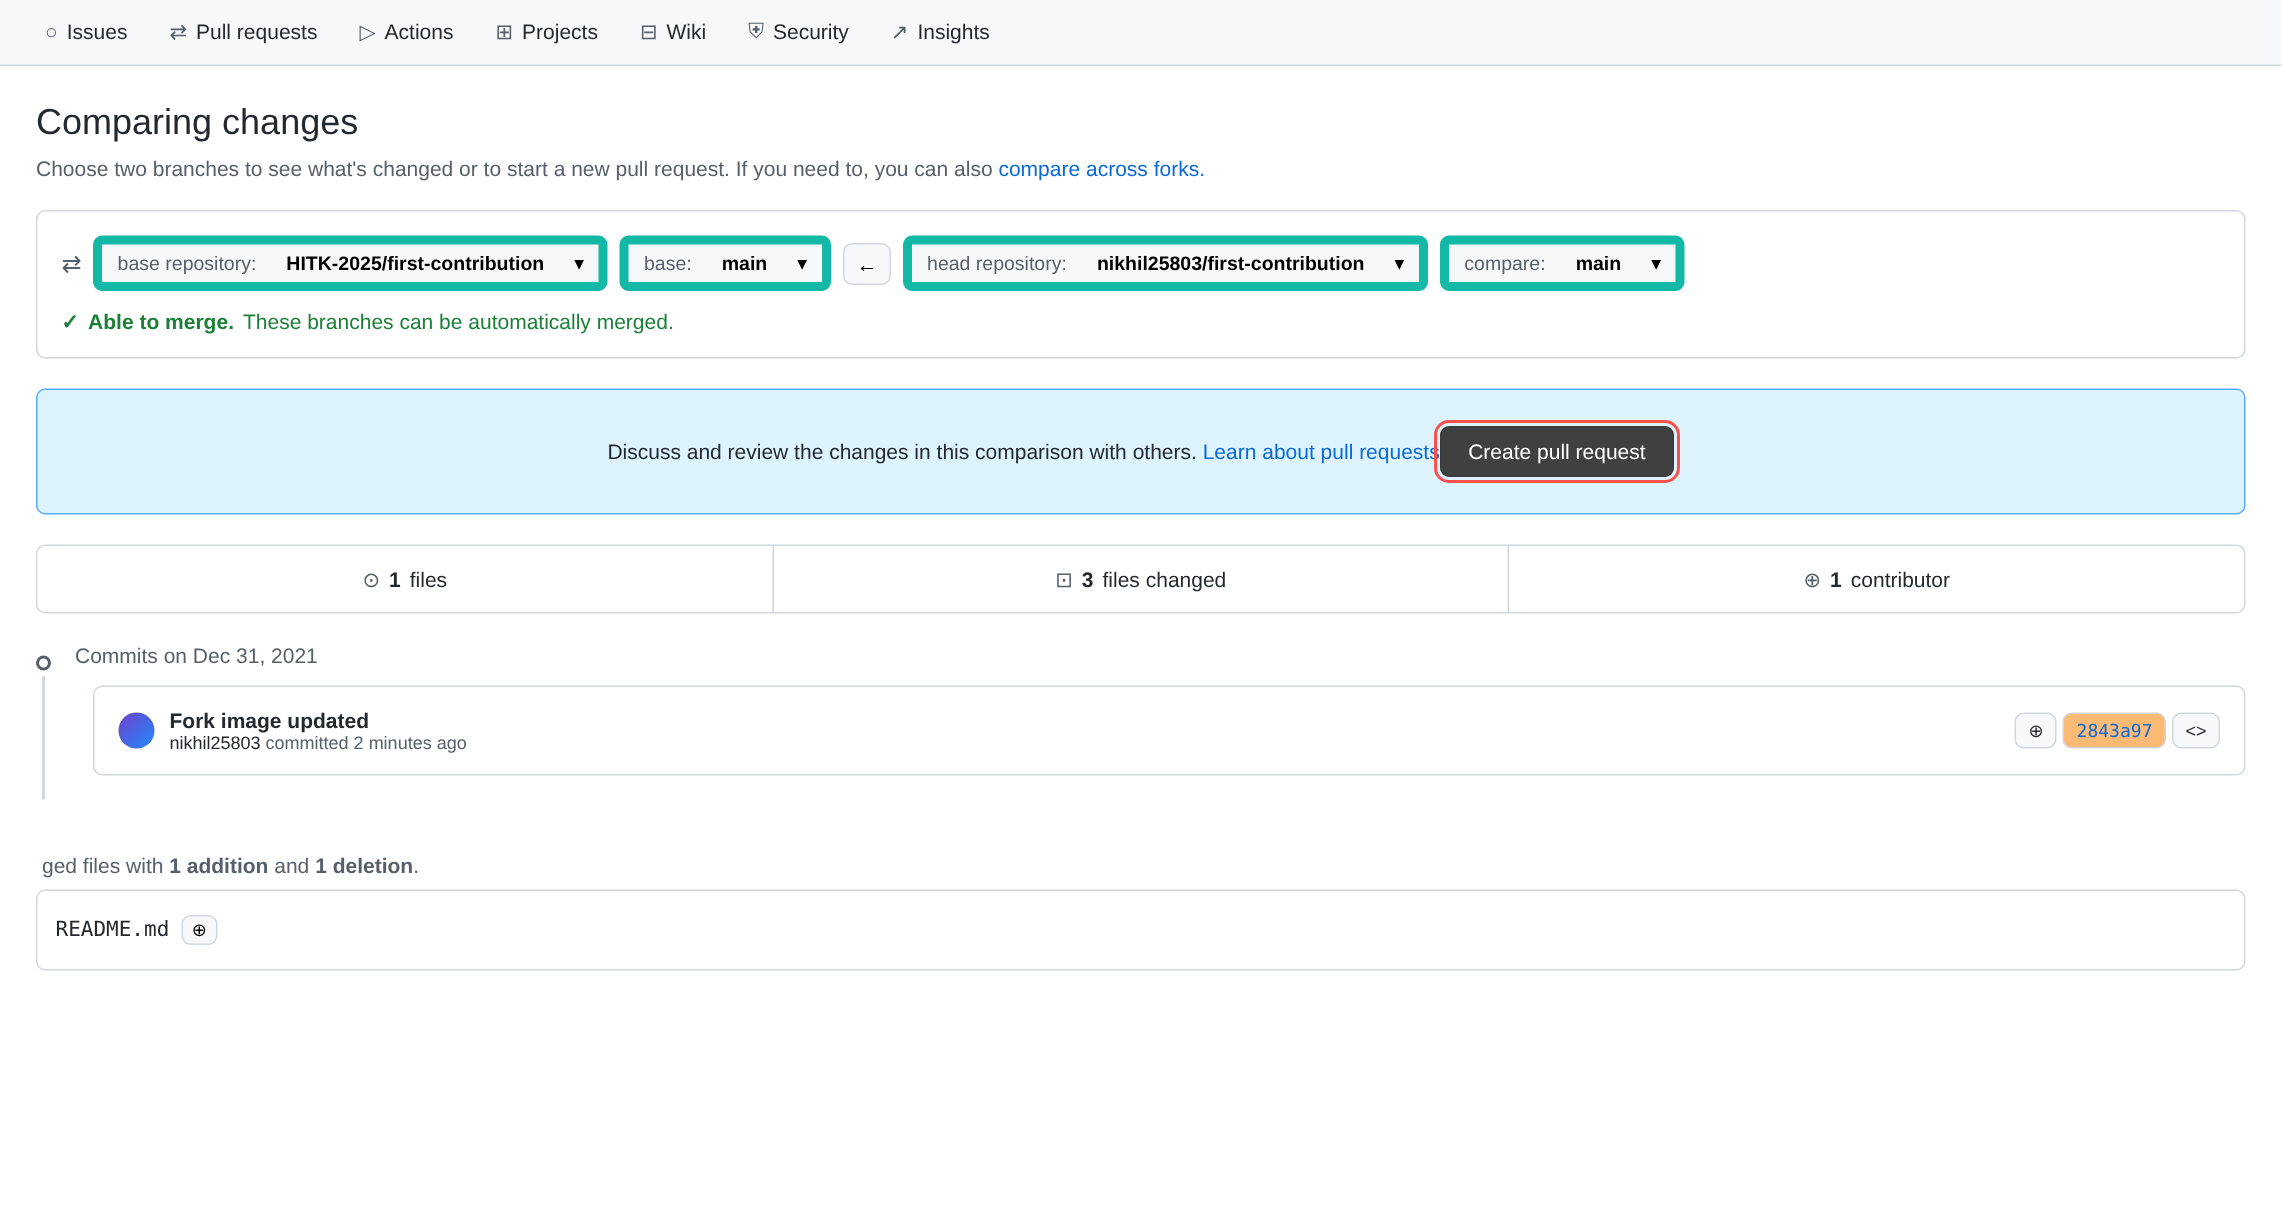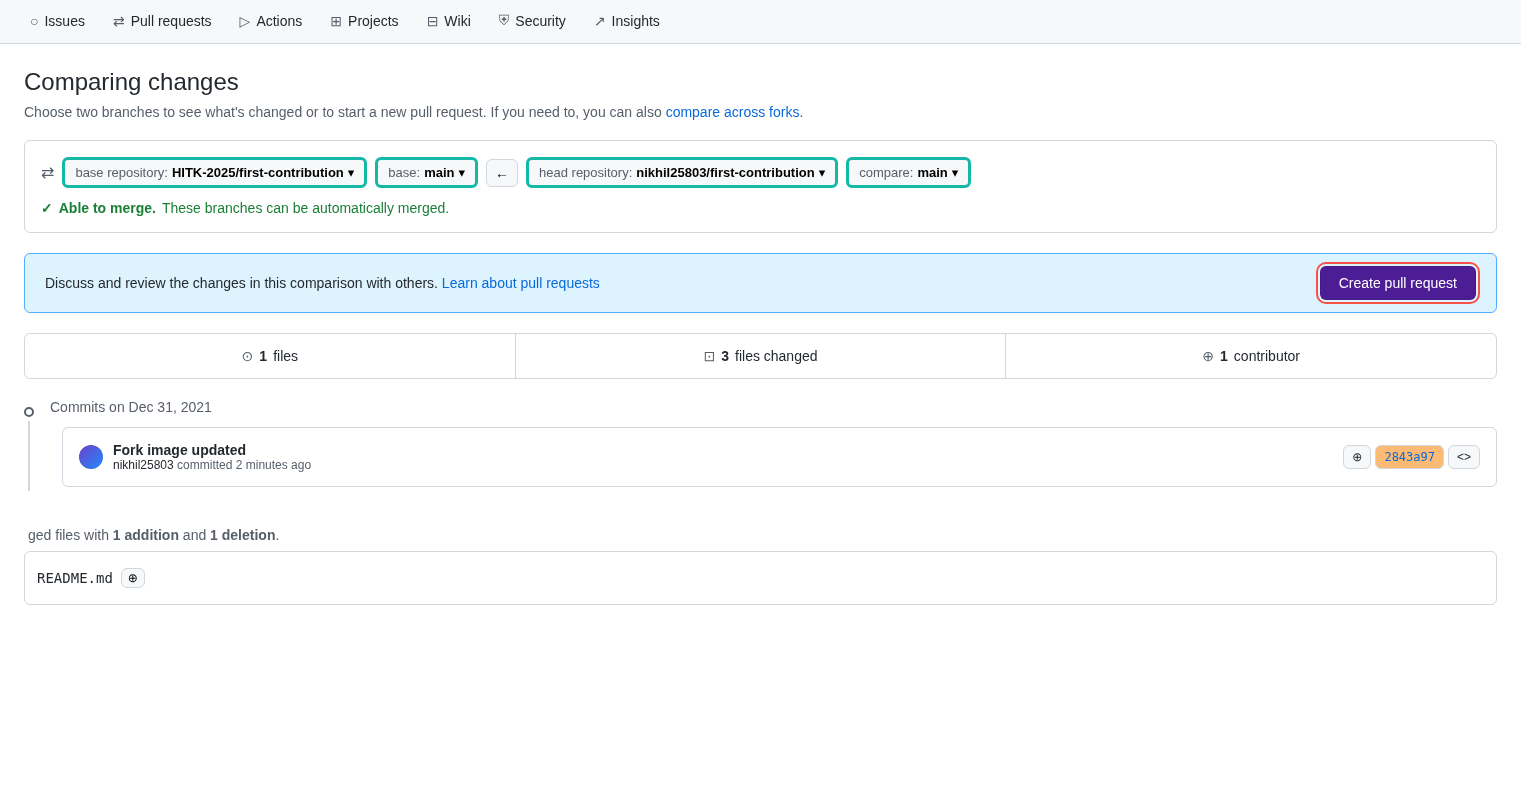--- a/index.html
+++ b/index.html
@@ -45,27 +45,27 @@
       display: flex;
       align-items: center;
       gap: 8px;
       flex-wrap: wrap;
       margin-bottom: 12px;
     }
     .compare-icon { color: #57606a; font-size: 16px; }
     .compare-select {
       display: inline-flex;
       align-items: center;
-      border: 3px solid #14b8a6;
+      border: 6px solid #14b8a6;
       border-radius: 6px;
       padding: 5px 10px;
       background: #f6f8fa;
       cursor: pointer;
       font-size: 13px;
-      gap: 4px;
+      gap: 20px;
     }
     .compare-select .repo-prefix { color: #57606a; }
     .compare-select .repo-name { font-weight: 600; }
     .arrow-btn {
       display: inline-flex;
       align-items: center;
       justify-content: center;
       border: 1px solid #d0d7de;
       border-radius: 6px;
       padding: 5px 8px;
@@ -81,30 +81,30 @@
       font-size: 14px;
     }
     .merge-status .check { color: #1a7f37; font-weight: bold; }
     .merge-status .bold { font-weight: 600; }
 
     
     .info-banner {
       background: #ddf4ff;
       border: 1px solid #54aeff;
       border-radius: 6px;
-      padding: 12px 20px;
-      display: flex;
-      align-items: center;
-      justify-content: space-between;
+      padding: 24px 20px;
+      display: flex;
+      align-items: center;
+      justify-content: center;
       margin-bottom: 20px;
     }
     .info-banner-text { font-size: 14px; color: #24292f; }
     .info-banner-text a { color: #0969da; text-decoration: none; }
     .create-pr-btn {
-      background: #4c1d95;
+      background: #404040;
       color: #fff;
       border: 1px solid rgba(27,31,36,0.15);
       border-radius: 6px;
       padding: 8px 18px;
       font-size: 14px;
       font-weight: 500;
       cursor: pointer;
       white-space: nowrap;
       outline: 2px solid #f85149;
       outline-offset: 2px;
@@ -146,21 +146,21 @@
       padding-left: 8px;
     }
     .commit-item {
       border: 1px solid #d0d7de;
       border-radius: 6px;
       padding: 14px 16px;
       display: flex;
       align-items: center;
       justify-content: space-between;
       margin-left: 20px;
-      margin-bottom: 4px;
+      margin-bottom: 16px;
     }
     .commit-left { display: flex; align-items: center; gap: 10px; }
     .commit-avatar {
       width: 24px;
       height: 24px;
       border-radius: 50%;
       background: #8b949e;
       display: flex;
       align-items: center;
       justify-content: center;

